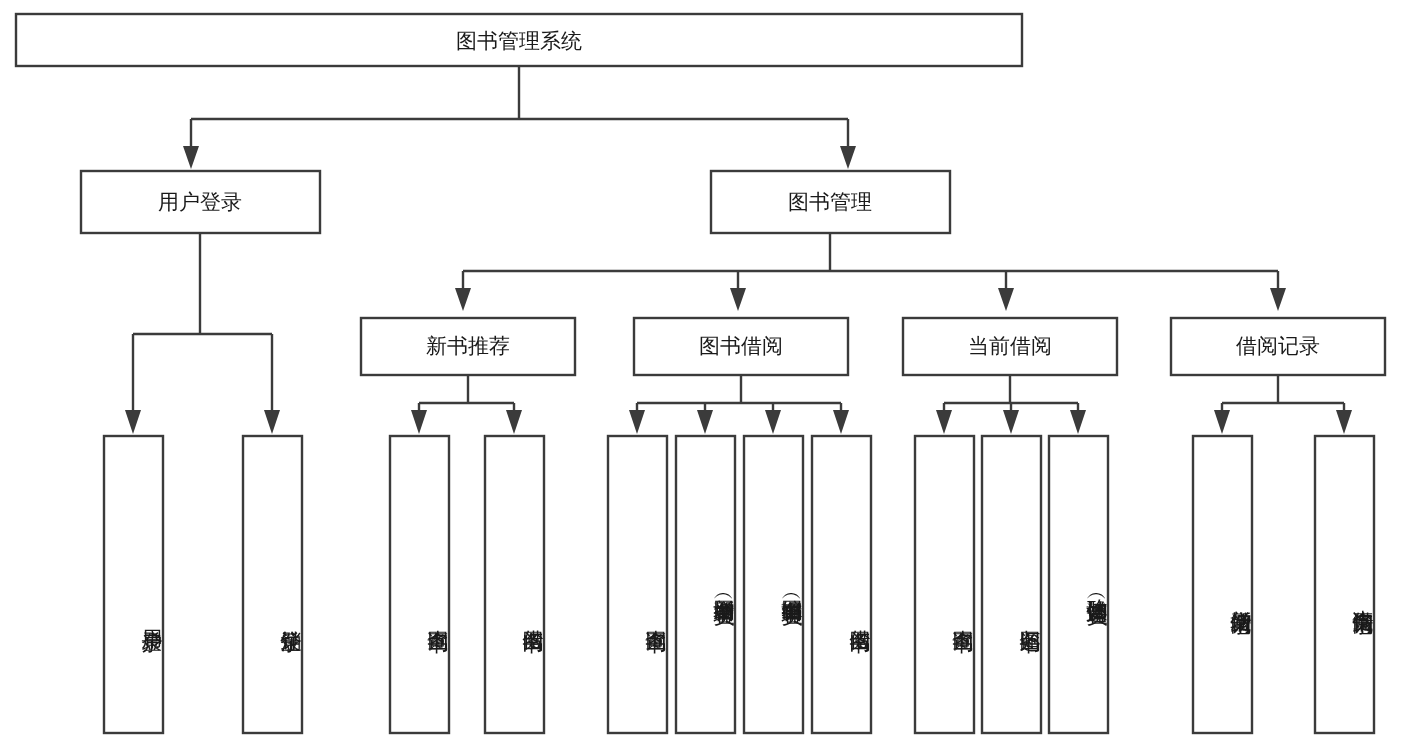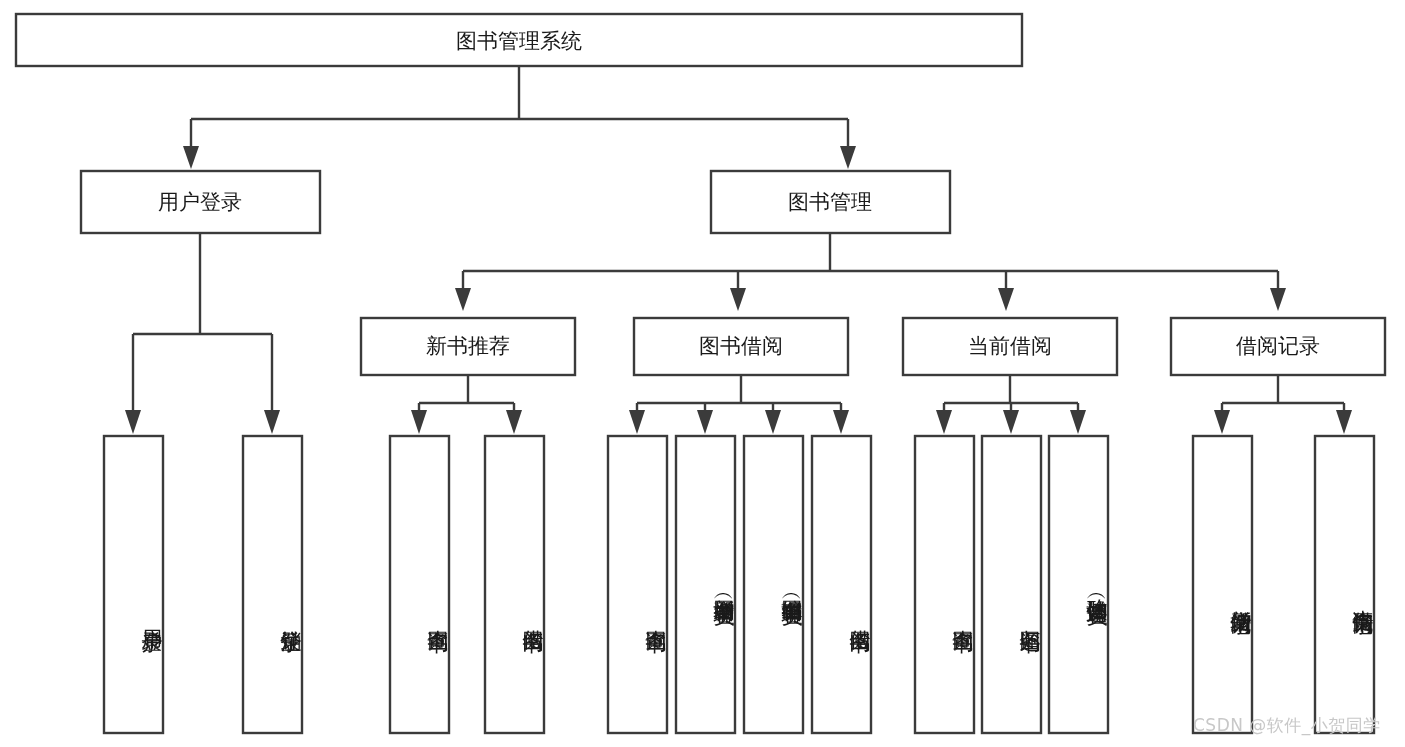--- a/index.html
+++ b/index.html
@@ -220,15 +220,14 @@
   <div class="leaf-label" style="left:744px; top:442px; width:59px; height:288px;">编辑图书（管理员）</div>
   <div class="leaf-label" style="left:812px; top:500px; width:59px; height:230px;">借阅图书</div>
 
   <div class="leaf-label" style="left:915px; top:500px; width:59px; height:230px;">查询图书</div>
   <div class="leaf-label" style="left:982px; top:500px; width:59px; height:230px;">归还图书</div>
   <div class="leaf-label" style="left:1049px; top:442px; width:59px; height:288px;">确认归还（管理员）</div>
 
   <div class="leaf-label" style="left:1193px; top:465px; width:59px; height:262px;">新增借阅记录</div>
   <div class="leaf-label" style="left:1315px; top:465px; width:59px; height:262px;">查询借阅记录</div>
 
-  <div class="watermark" style="left:1193px; top:714px;">CSDN @软件_小贺同学</div>
 
 </div>
 
 </body></html>

